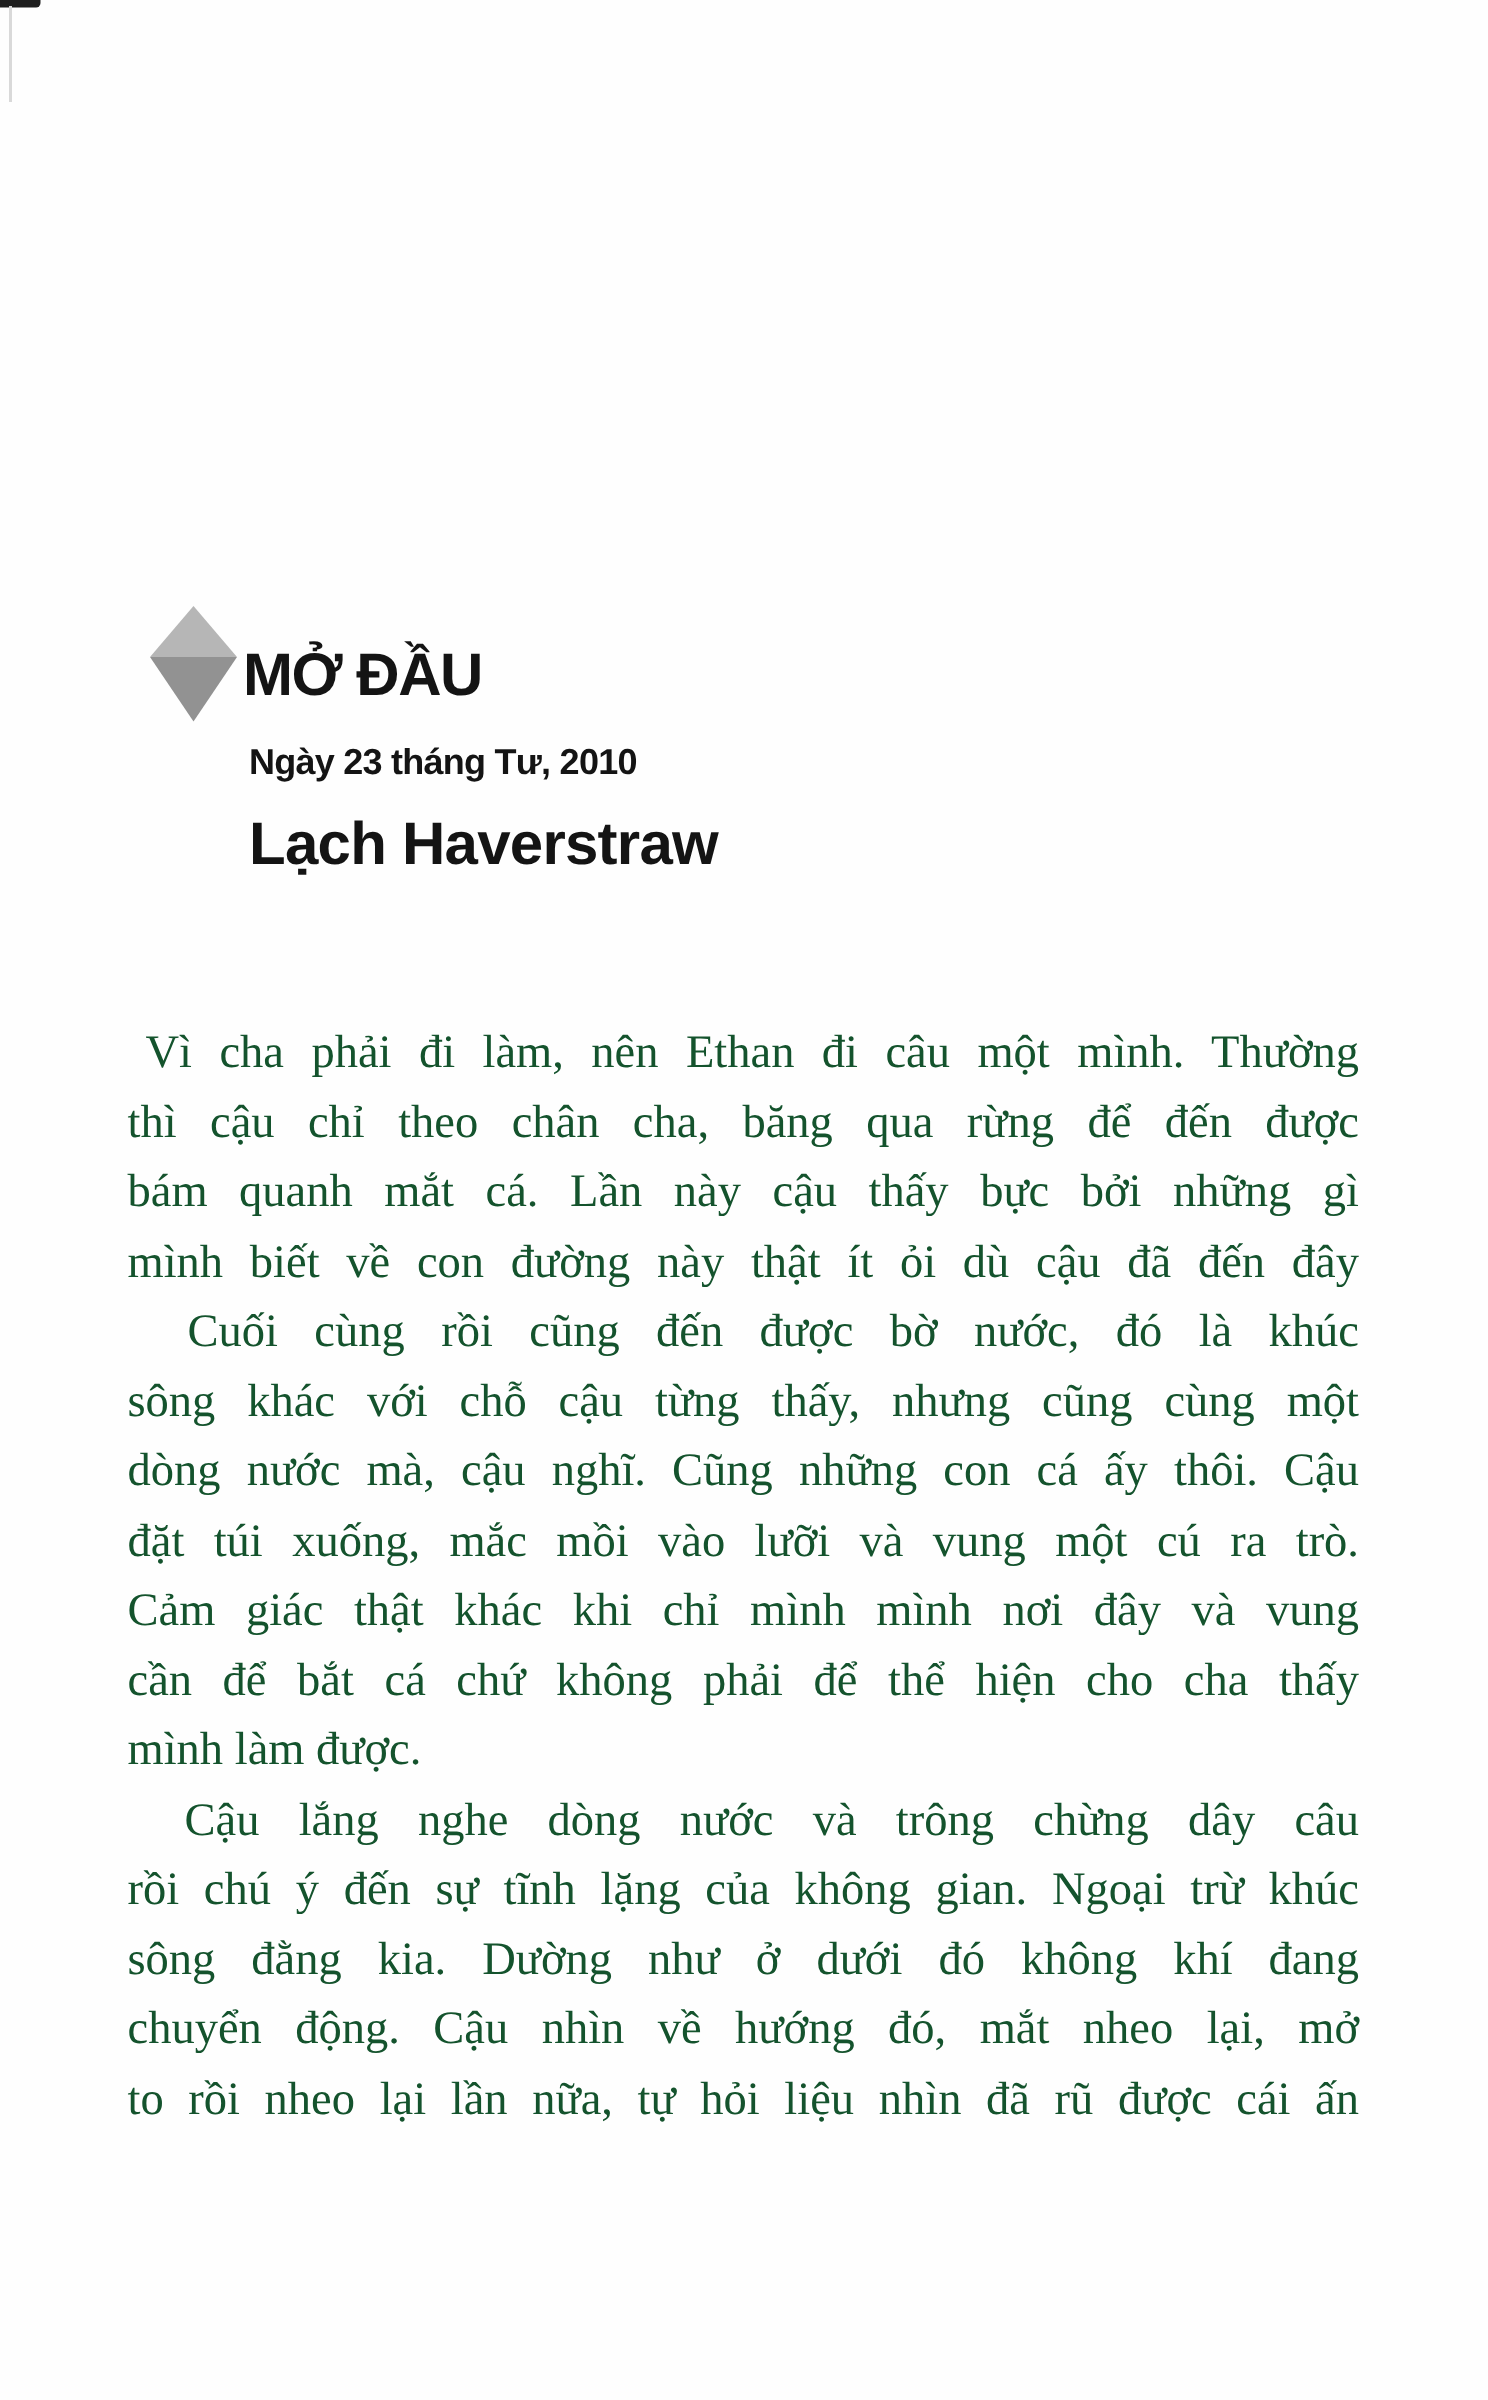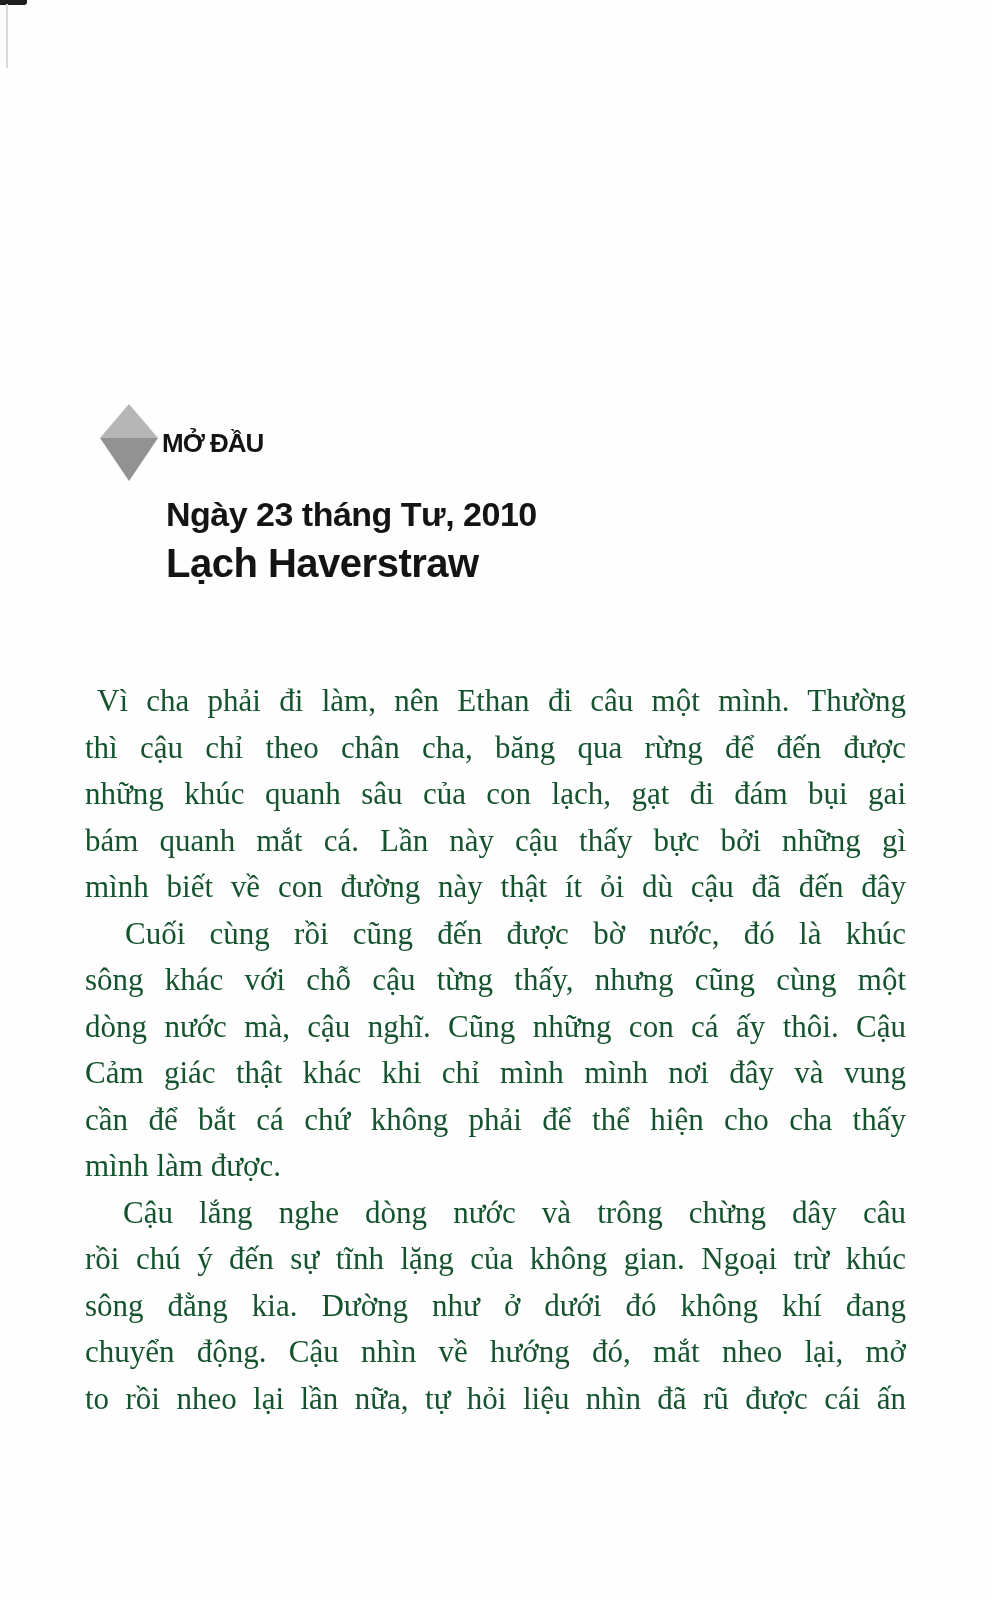--- a/index.html
+++ b/index.html
@@ -36,32 +36,32 @@
   
   .diamond {
     position: absolute;
     left: 100px; top: 404px;
     width: 58px; height: 78px;
   }
   .chapter-title {
     position: absolute;
     left: 162px; top: 430px;
     font-family: "Liberation Sans", sans-serif;
-    font-size: 26px;
+    font-size: 40px;
     font-weight: bold;
     letter-spacing: -1px;
     line-height: 1;
     color: #141414;
     white-space: nowrap;
   }
   .chapter-date {
     position: absolute;
     left: 166px; top: 497px;
     font-family: "Liberation Sans", sans-serif;
-    font-size: 34px;
+    font-size: 24px;
     font-weight: bold;
     letter-spacing: -0.5px;
     line-height: 1;
     color: #141414;
     white-space: nowrap;
   }
   .chapter-location {
     position: absolute;
     left: 166px; top: 543px;
     font-family: "Liberation Sans", sans-serif;
@@ -105,28 +105,28 @@
   <div class="chapter-title">MỞ ĐẦU</div>
 
   <div class="chapter-date">Ngày 23 tháng Tư, 2010</div>
 
   <div class="chapter-location">Lạch Haverstraw</div>
 
   <div class="body-text">
       <div class="paragraph">
         <div class="body-line just" style="padding-left: 12px;">Vì cha phải đi làm, nên Ethan đi câu một mình. Thường</div>
         <div class="body-line just">thì cậu chỉ theo chân cha, băng qua rừng để đến được</div>
-        <div class="body-line just">những khúc quanh sâu của con lạch, gạt đi đám bụi gai</div>
         <div class="body-line just">bám quanh mắt cá. Lần này cậu thấy bực bởi những gì</div>
         <div class="body-line just">mình biết về con đường này thật ít ỏi dù cậu đã đến đây</div>
       </div>
       <div class="paragraph">
         <div class="body-line just" style="padding-left: 40px;">Cuối cùng rồi cũng đến được bờ nước, đó là khúc</div>
         <div class="body-line just">sông khác với chỗ cậu từng thấy, nhưng cũng cùng một</div>
         <div class="body-line just">dòng nước mà, cậu nghĩ. Cũng những con cá ấy thôi. Cậu</div>
+        <div class="body-line just">đặt túi xuống, mắc mồi vào lưỡi và vung một cú ra trò.</div>
         <div class="body-line just">Cảm giác thật khác khi chỉ mình mình nơi đây và vung</div>
         <div class="body-line just">cần để bắt cá chứ không phải để thể hiện cho cha thấy</div>
         <div class="body-line">mình làm được.</div>
       </div>
       <div class="paragraph">
         <div class="body-line just" style="padding-left: 38px;">Cậu lắng nghe dòng nước và trông chừng dây câu</div>
         <div class="body-line just">rồi chú ý đến sự tĩnh lặng của không gian. Ngoại trừ khúc</div>
         <div class="body-line just">sông đằng kia. Dường như ở dưới đó không khí đang</div>
         <div class="body-line just">chuyển động. Cậu nhìn về hướng đó, mắt nheo lại, mở</div>
         <div class="body-line just">to rồi nheo lại lần nữa, tự hỏi liệu nhìn đã rũ được cái ấn</div>

